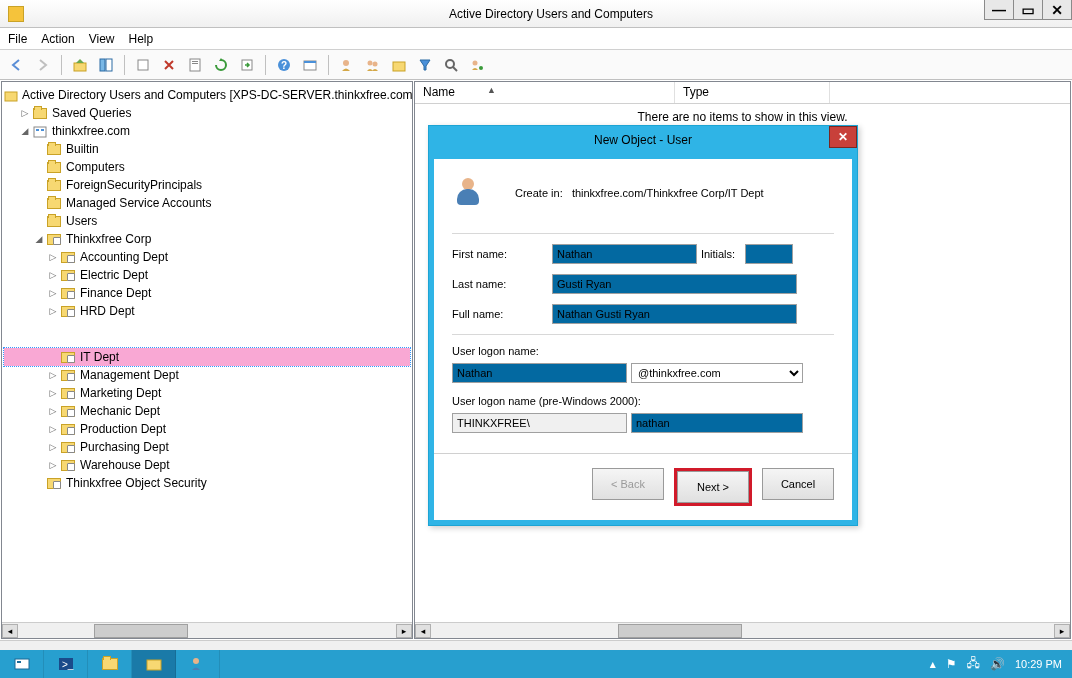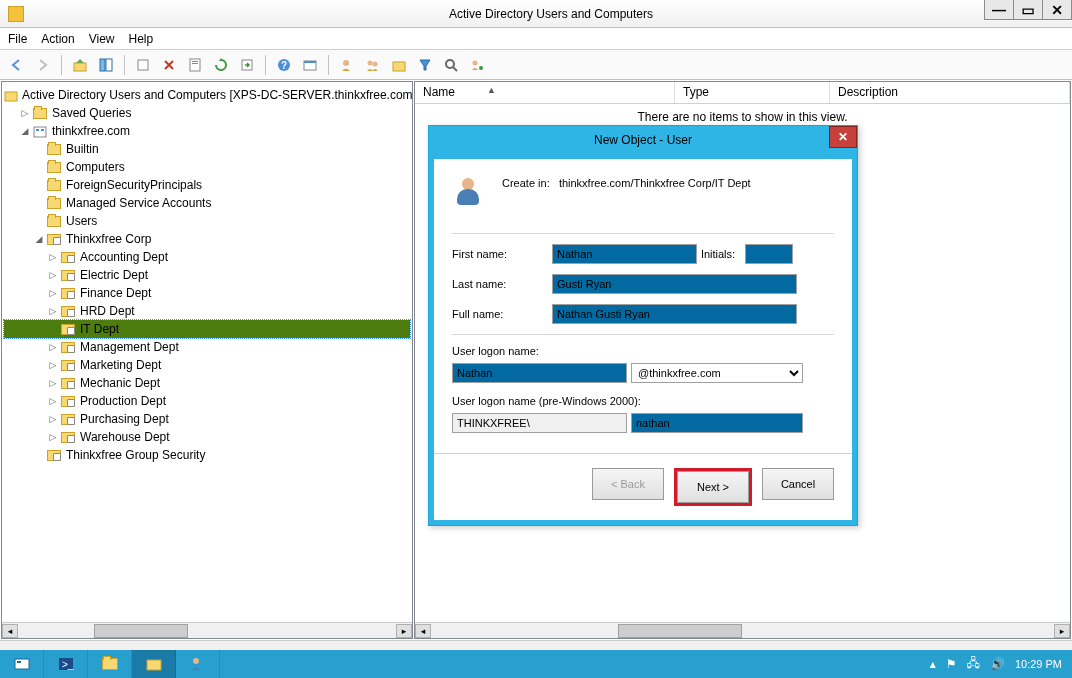--- a/index.html
+++ b/index.html
@@ -28,40 +28,40 @@
   
   
   .tree { padding:4px 2px; font-size:12px; overflow:auto; height:calc(100% - 16px);}
   .tnode { display:flex; align-items:center; height:18px; white-space:nowrap; }
   .tarrow{ width:14px; display:inline-flex; justify-content:center; color:#666; font-size:9px;}
   .ticon{ width:16px; height:14px; margin-right:4px; display:inline-flex; align-items:center; justify-content:center;}
   .folder{ width:14px;height:11px;background:#f7d872;border:1px solid #c9a227; position:relative;}
   .folder::before{content:"";position:absolute;top:-3px;left:0;width:6px;height:3px;background:#f7d872;border:1px solid #c9a227;border-bottom:none;}
   .oufolder{width:14px;height:11px;background:#f7d872;border:1px solid #c9a227;position:relative;}
   .oufolder::after{content:"";position:absolute;right:-1px;bottom:-1px;width:6px;height:6px;background:#fff;border:1px solid #888;border-radius:1px;}
-  .selnode{ background:#4d7c0f; outline:1px dotted #3399ff;}
+  .selnode{ background:#f9a8d4; outline:1px dotted #3399ff;margin-top:28px;}
   
   
   .colhdr { display:flex; height:22px; border-bottom:1px solid #d0d0d0; background:#fff;}
   .colhdr div { padding:3px 8px; border-right:1px solid #e0e0e0; font-size:12px;}
   .empty-msg{ text-align:center; padding:6px; color:#000;}
   
   
   .hscroll{position:absolute;bottom:0;left:0;right:0;height:16px;background:#f0f0f0;border-top:1px solid #ccc;display:flex;align-items:center;}
   .hscroll .arr{width:16px;height:14px;background:#e0e0e0;border:1px solid #b0b0b0;display:flex;align-items:center;justify-content:center;font-size:9px;}
   .hscroll .track{flex:1;position:relative;height:14px;}
   .hscroll .thumb{position:absolute;height:14px;background:#cdcdcd;border:1px solid #a0a0a0;top:0;}
   
   
   .dialog{position:absolute; left:428px; top:125px; width:430px; background:#fff; border:1px solid #1ca4d4; box-shadow:2px 2px 6px rgba(0,0,0,.2);}
   .dlg-outer{padding:5px; background:#2fb4e6;}
   .dlg-title{height:28px;background:#2fb4e6;color:#000;display:flex;align-items:center;justify-content:center;position:relative;font-size:12px;}
   .dlg-close{position:absolute;right:0;top:0;width:28px;height:22px;background:#c8403a;color:#fff;display:flex;align-items:center;justify-content:center;font-weight:bold;border:1px solid #7a2722;}
   .dlg-body{background:#fff;padding:14px 18px 10px;}
-  .dlg-head{display:flex;align-items:flex-start;gap:18px;padding:4px 0 18px;}
+  .dlg-head{display:flex;align-items:center;gap:31px;padding:4px 0 18px;}
   .usericon{width:32px;height:32px;position:relative;}
   .usericon .head{width:12px;height:12px;background:#e8b48a;border-radius:50%;position:absolute;left:10px;top:1px;}
   .usericon .body{width:22px;height:16px;background:#4a7fb5;border-radius:10px 10px 4px 4px;position:absolute;left:5px;top:12px;}
   .frow{display:flex;align-items:center;margin-bottom:10px;font-size:11px;}
   .flabel{width:100px;color:#000;}
   .finput{border:1px solid #a0a0a0;height:20px;padding:2px 4px;font-size:11px;font-family:inherit;background:#0369a1;}
   .finput[readonly]{background:#f0f0f0;}
   .fsel{border:1px solid #a0a0a0;height:20px;padding:1px 2px;font-size:11px;font-family:inherit;background:#fff;}
   .fline{border-top:1px solid #d8d8d8;margin:6px 0 10px;}
   .dlg-btns{display:flex;justify-content:flex-end;gap:10px;padding:14px 18px;background:#fff;border-top:1px solid #d0d0d0;}
@@ -348,37 +348,36 @@
           <span class="tarrow">▷</span>
           <span class="ticon">
             <div class="oufolder"></div>
           </span>
           <span>Warehouse Dept</span>
         </div>
       <div class="tnode" style="padding-left:42px">
           <span class="ticon">
             <div class="oufolder"></div>
           </span>
-          <span>Thinkxfree Group Security</span>
+          <span>Thinkxfree Object Security</span>
         </div>
     </div>
     <div class="hscroll">
       <div class="arr">◂</div>
       <div class="track">
           <div class="thumb" style="left:20%;width:25%"></div>
         </div>
       <div class="arr">▸</div>
     </div>
   </div>
 
   <div class="content">
     <div class="colhdr">
       <div style="width:260px">Name</div>
       <div style="width:155px">Type</div>
-      <div style="flex:1">Description</div>
     </div>
     <div style="position:absolute;top:3px;left:72px;color:#555;font-size:9px">▲</div>
     <div class="empty-msg">There are no items to show in this view.</div>
     <div class="hscroll">
       <div class="arr">◂</div>
       <div class="track">
           <div class="thumb" style="left:30%;width:20%"></div>
         </div>
       <div class="arr">▸</div>
     </div>

